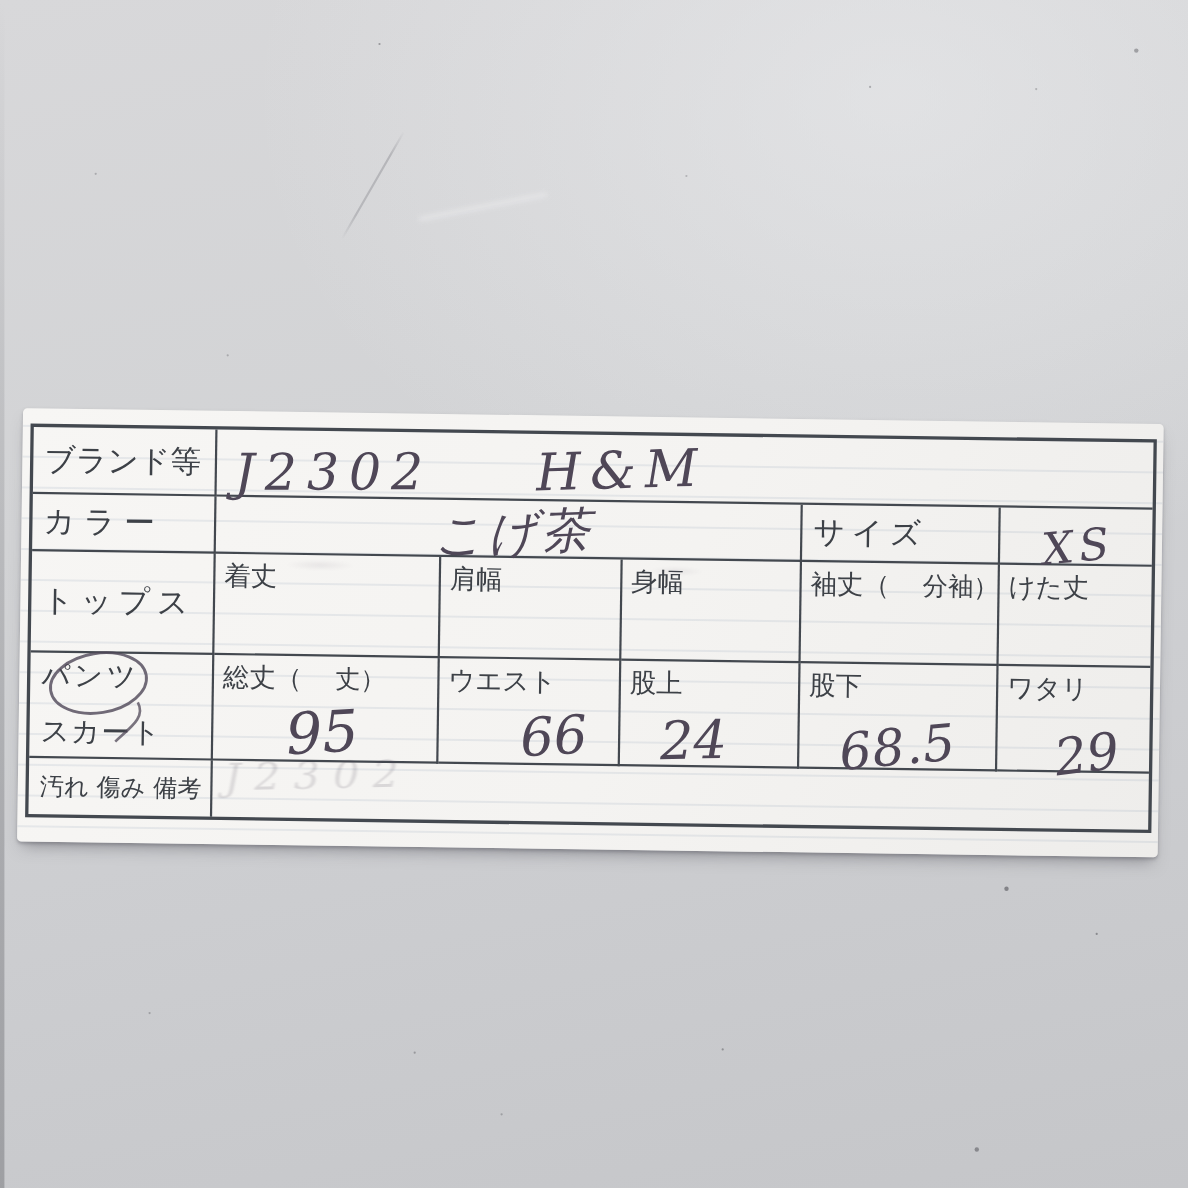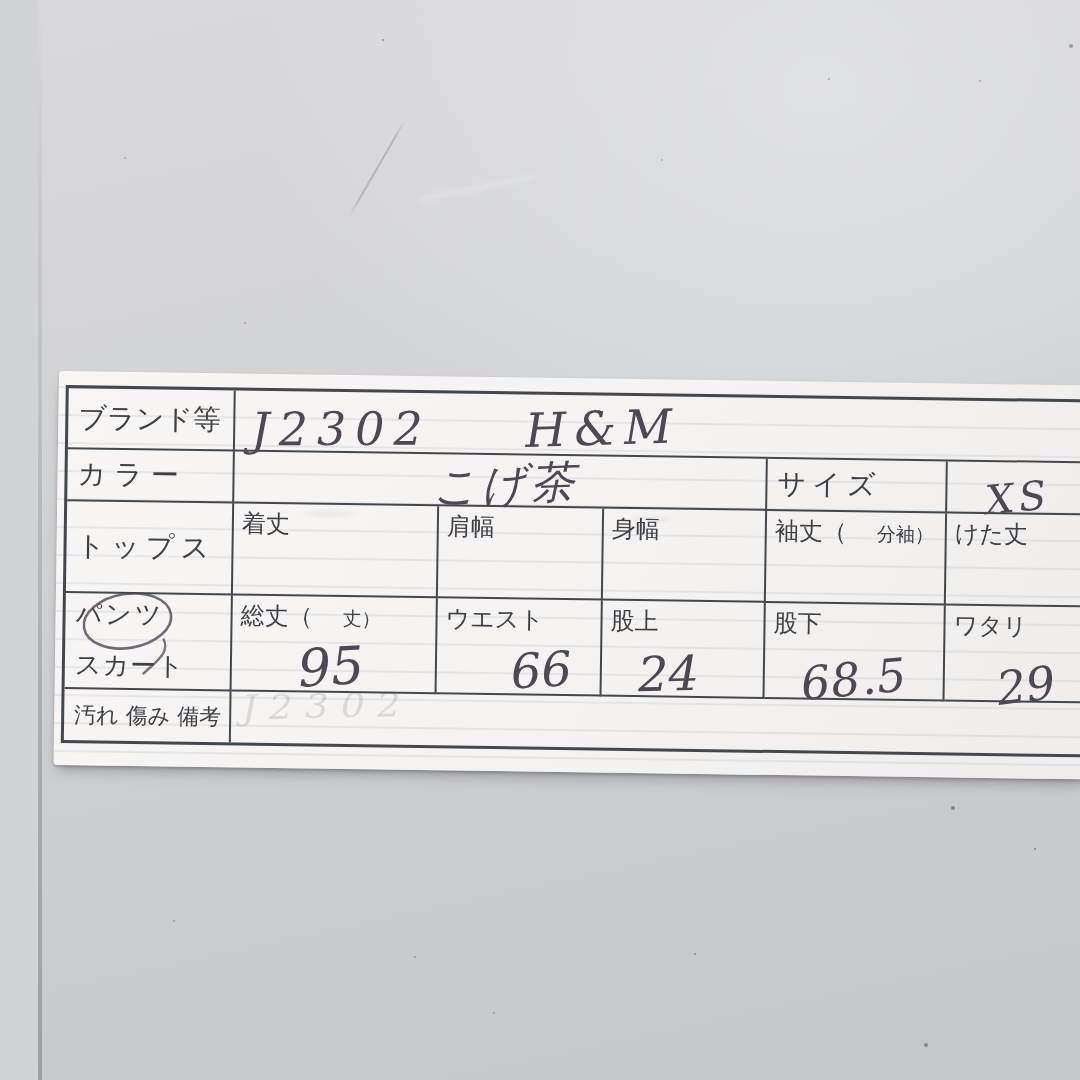--- a/index.html
+++ b/index.html
@@ -13,21 +13,20 @@
   body{
     width:1080px;height:1080px;overflow:hidden;position:relative;
     font-family:"DejaVu Sans","Liberation Sans",sans-serif;
     background:var(--bg);
   }
   .photo{
     position:absolute;inset:0;
     background:
       radial-gradient(120% 90% at 75% 8%, rgba(235,236,238,.55) 0%, rgba(235,236,238,0) 45%),
       linear-gradient(168deg,#d8d8da 0%,#d2d3d5 38%,#cdced1 62%,#c5c6c9 100%);
-    margin-left: 38px;
   }
   .left-edge-shade{
     position:absolute;left:0;top:0;width:4px;height:1080px;
     background:linear-gradient(to bottom, rgba(150,150,154,0) 0%, rgba(140,141,145,.55) 70%, rgba(130,131,135,.6) 100%);
   }
   .pencil-scratch{
     position:absolute;left:338px;top:112px;width:2px;height:113px;
     transform:rotate(30deg);border-radius:2px;opacity:.5;
     background:linear-gradient(to bottom, rgba(100,100,108,0), rgba(100,100,108,.6) 22%, rgba(100,100,108,.55) 78%, rgba(100,100,108,0));
   }
@@ -75,21 +74,21 @@
   }
   .cell{position:relative;box-sizing:border-box;}
   .br{border-right:2px solid var(--line);}
   .bb{border-bottom:2px solid var(--line);}
   .span5{grid-column:span 5;}
   .span3{grid-column:span 3;}
   .rowlabel{display:flex;align-items:center;padding-left:10px;font-size:28px;color:var(--print);}
   .ls8{letter-spacing:8px;}
   .ls6{letter-spacing:6px;}
   .mlabel{position:absolute;top:4px;left:8px;font-size:24px;color:var(--print);white-space:nowrap;}
-  .paren{font-size:19px;margin-left:30px;}
+  .paren{font-size:23px;margin-left:30px;}
   .two-line{display:flex;flex-direction:column;justify-content:space-between;padding:3px 0 5px 10px;color:var(--print);}
   .two-line .l1{font-size:26px;letter-spacing:3px;}
   .two-line .l2{font-size:26px;letter-spacing:1px;}
   .notes-label{font-size:22px;letter-spacing:0;}
   .hw{
     position:absolute;z-index:3;color:var(--ink);
     font-family:"DejaVu Serif","Liberation Serif",serif;font-style:italic;
     white-space:nowrap;pointer-events:none;
   }
   .hw-code{left:16px;top:10px;font-size:46px;letter-spacing:9px;transform:rotate(-1deg);}

